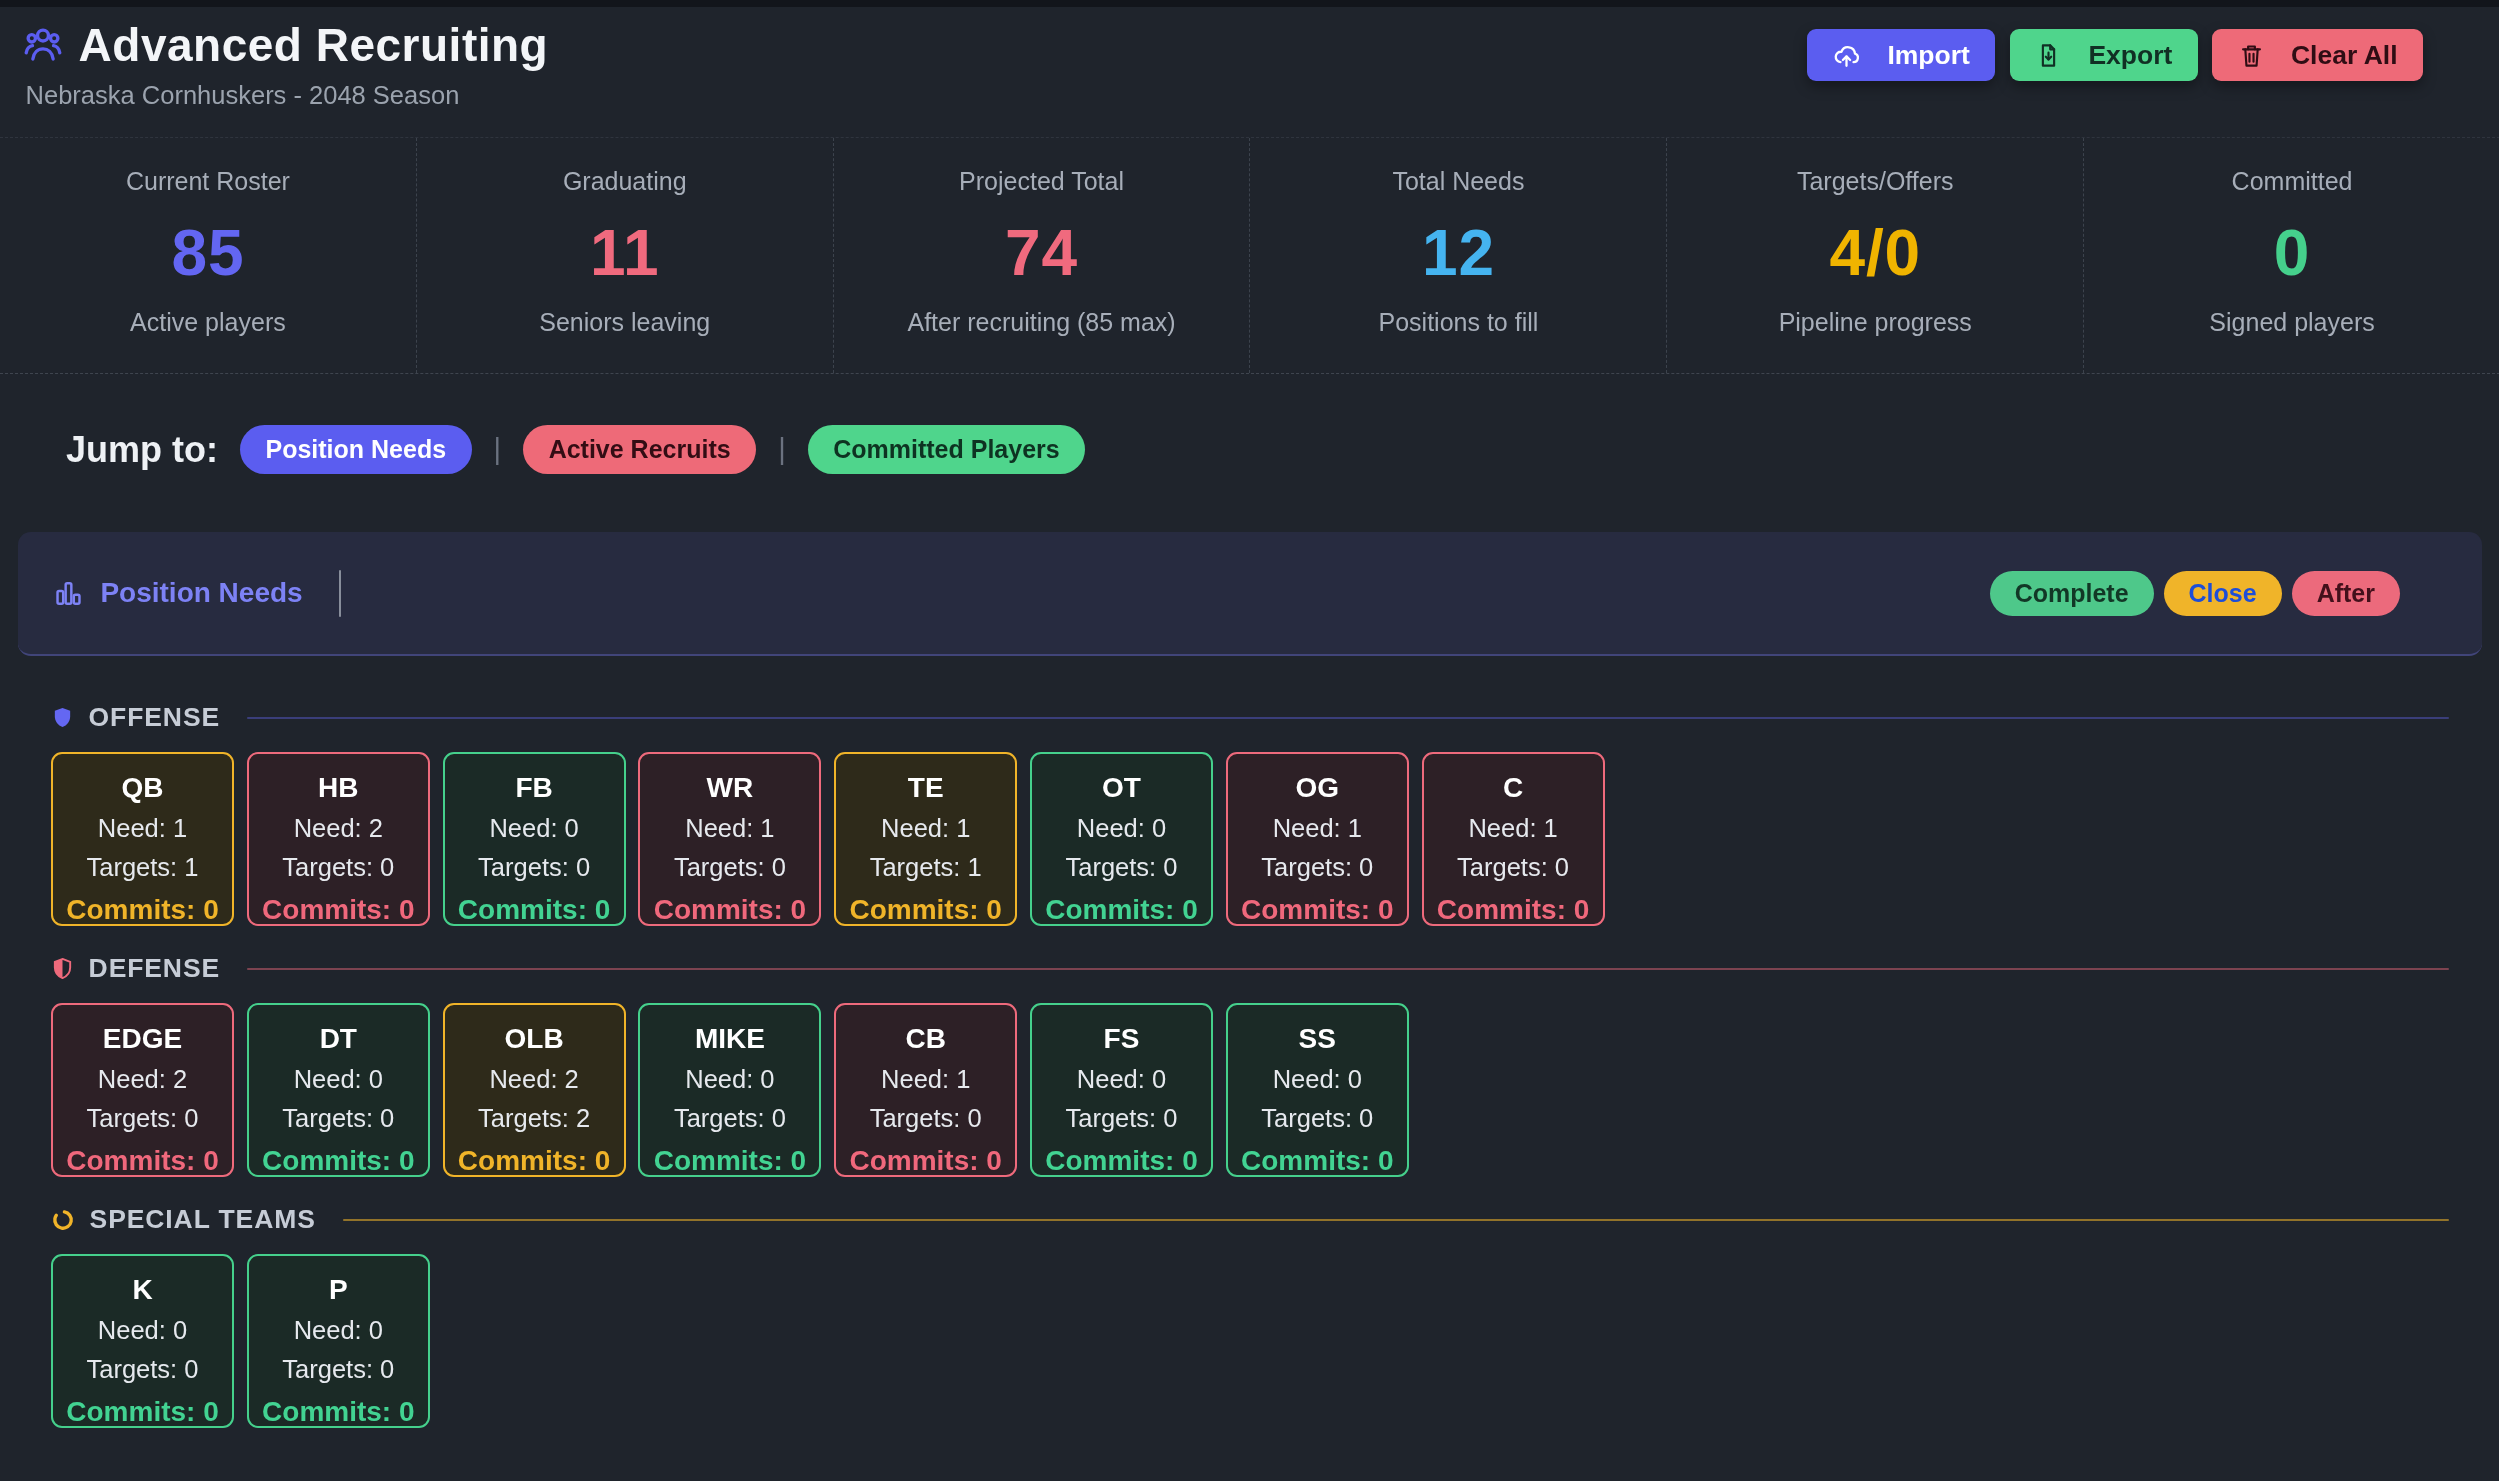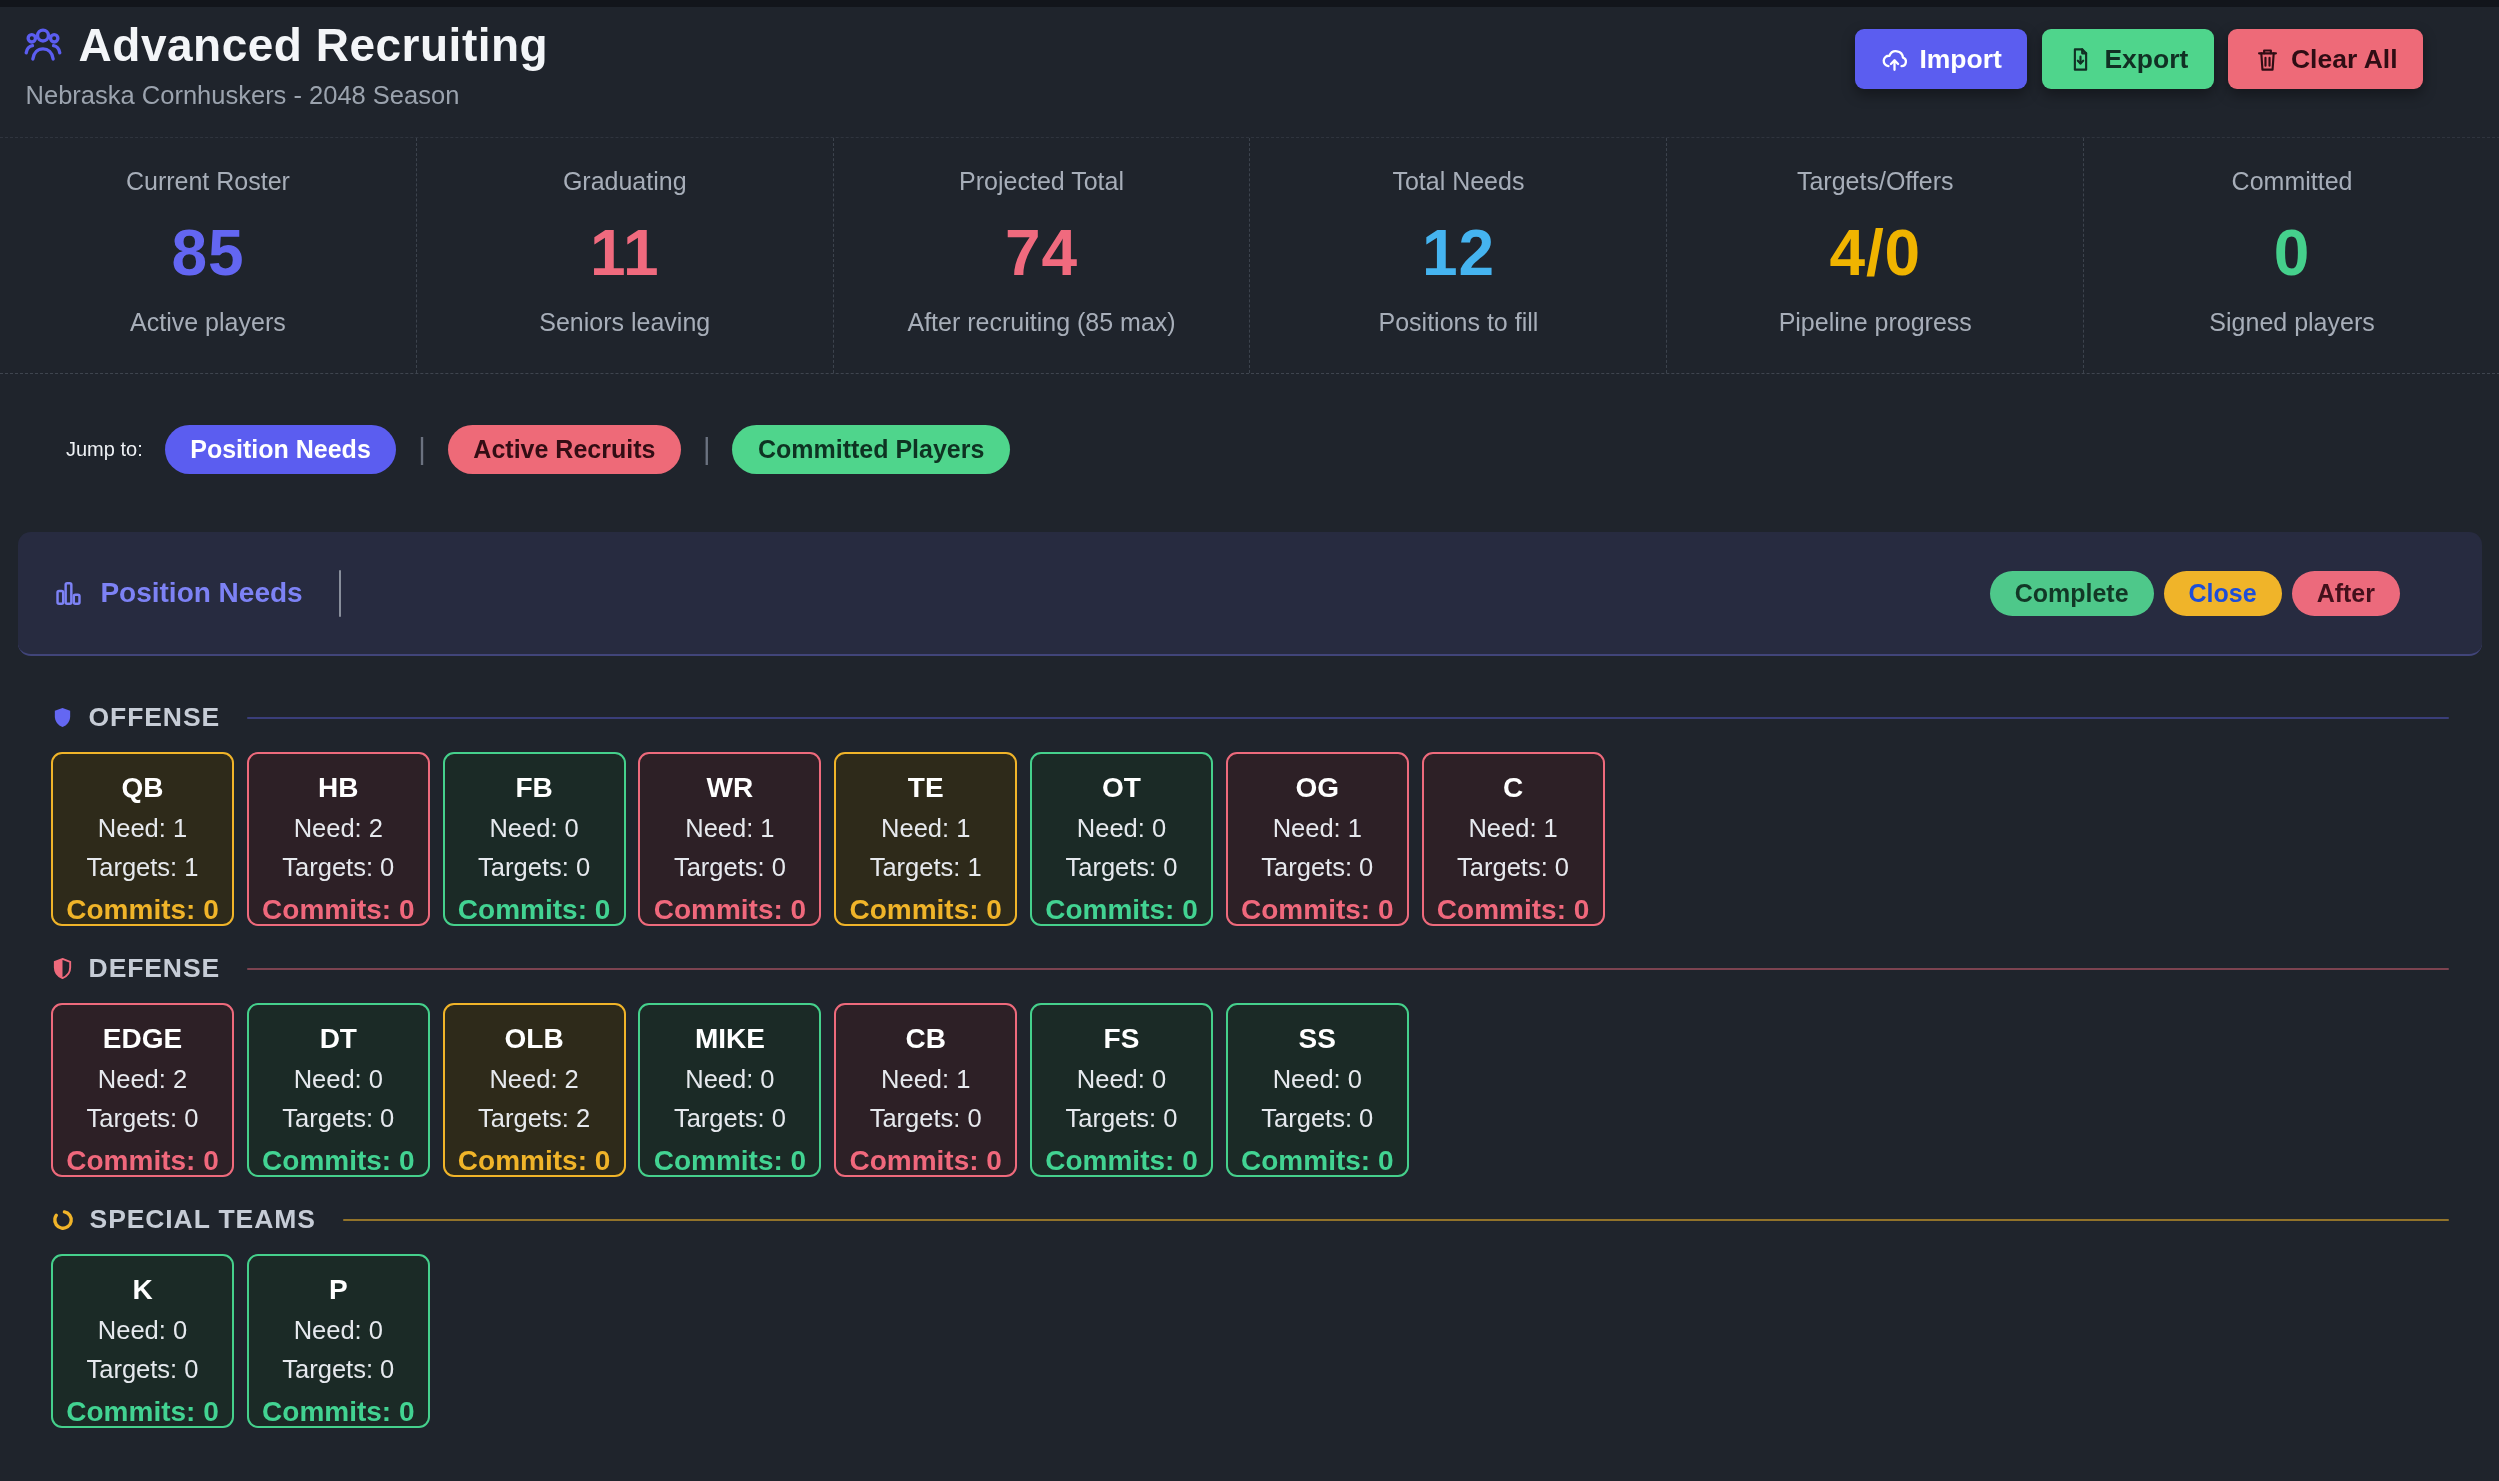--- a/index.html
+++ b/index.html
@@ -13,42 +13,42 @@
   }
   .top-edge { height:7.3px; background:#12151b; }
 
   
   .header { display:flex; justify-content:space-between; align-items:flex-start; padding:11px 77px 0 22px; }
   .title-wrap { }
   .title-row { display:flex; align-items:center; gap:14.6px; }
   .title { font-size:46px; font-weight:bold; color:#f3f5f8; letter-spacing:0.5px; }
   .subtitle { font-size:25.5px; color:#9ba3ae; margin:9px 0 0 3.6px; }
   .header-actions { display:flex; gap:14.6px; margin-top:11px; }
-  .btn { height:60px; border:none; border-radius:9px; display:flex; align-items:center; gap:10px;
+  .btn { height:52px; border:none; border-radius:9px; display:flex; align-items:center; gap:26px;
          padding:0 25.5px; font-size:26.5px; font-weight:bold; cursor:pointer;
          box-shadow:0 5.5px 12.8px rgba(0,0,0,.35); font-family:inherit; }
   .btn-import { background:#5b5df0; color:#ffffff; }
   .btn-export { background:#4fd58c; color:#113024; }
   .btn-clear  { background:#ee6a78; color:#2f0d14; }
 
   
   .stats { display:flex; margin-top:27px;
            border-top:1.8px dashed rgba(130,140,155,.16);
            border-bottom:1.8px dashed rgba(130,140,155,.32); }
   .stat { flex:1; text-align:center; padding:29px 0 36px; }
   .stat + .stat { border-left:1.8px dashed rgba(130,140,155,.30); }
   .stat-label { font-size:25px; color:#a7aeb9; }
   .stat-value { font-size:64px; font-weight:bold; margin:20px 0 18px; letter-spacing:0.9px; }
   .stat-sub { font-size:25px; color:#a7aeb9; }
   .c-indigo { color:#6366f2; } .c-pink { color:#f06a7e; } .c-sky { color:#45b4f0; }
   .c-amber { color:#f0b400; } .c-green { color:#45d08c; }
 
   
   .jump { display:flex; align-items:center; gap:22px; padding:51px 0 0 66px; }
-  .jump-label { font-size:20px; font-weight:normal; color:#eef1f5; }
+  .jump-label { font-size:36px; font-weight:bold; color:#eef1f5; }
   .pill { border-radius:911px; padding:10px 25.5px; font-size:25px; font-weight:bold; cursor:pointer; }
   .pill-positions { background:#5b5df0; color:#ffffff; }
   .pill-recruits  { background:#ee6a78; color:#330d14; }
   .pill-committed { background:#4fd58c; color:#0e3322; }
   .pill-sep { color:#6b7280; font-size:29px; }
 
   
   .panel-bar { margin:58px 18px 0; height:124px; background:#272b40; border-radius:12.8px;
                border-bottom:2.7px solid #41457a; display:flex; align-items:center;
                padding:0 82px 0 35px; }

